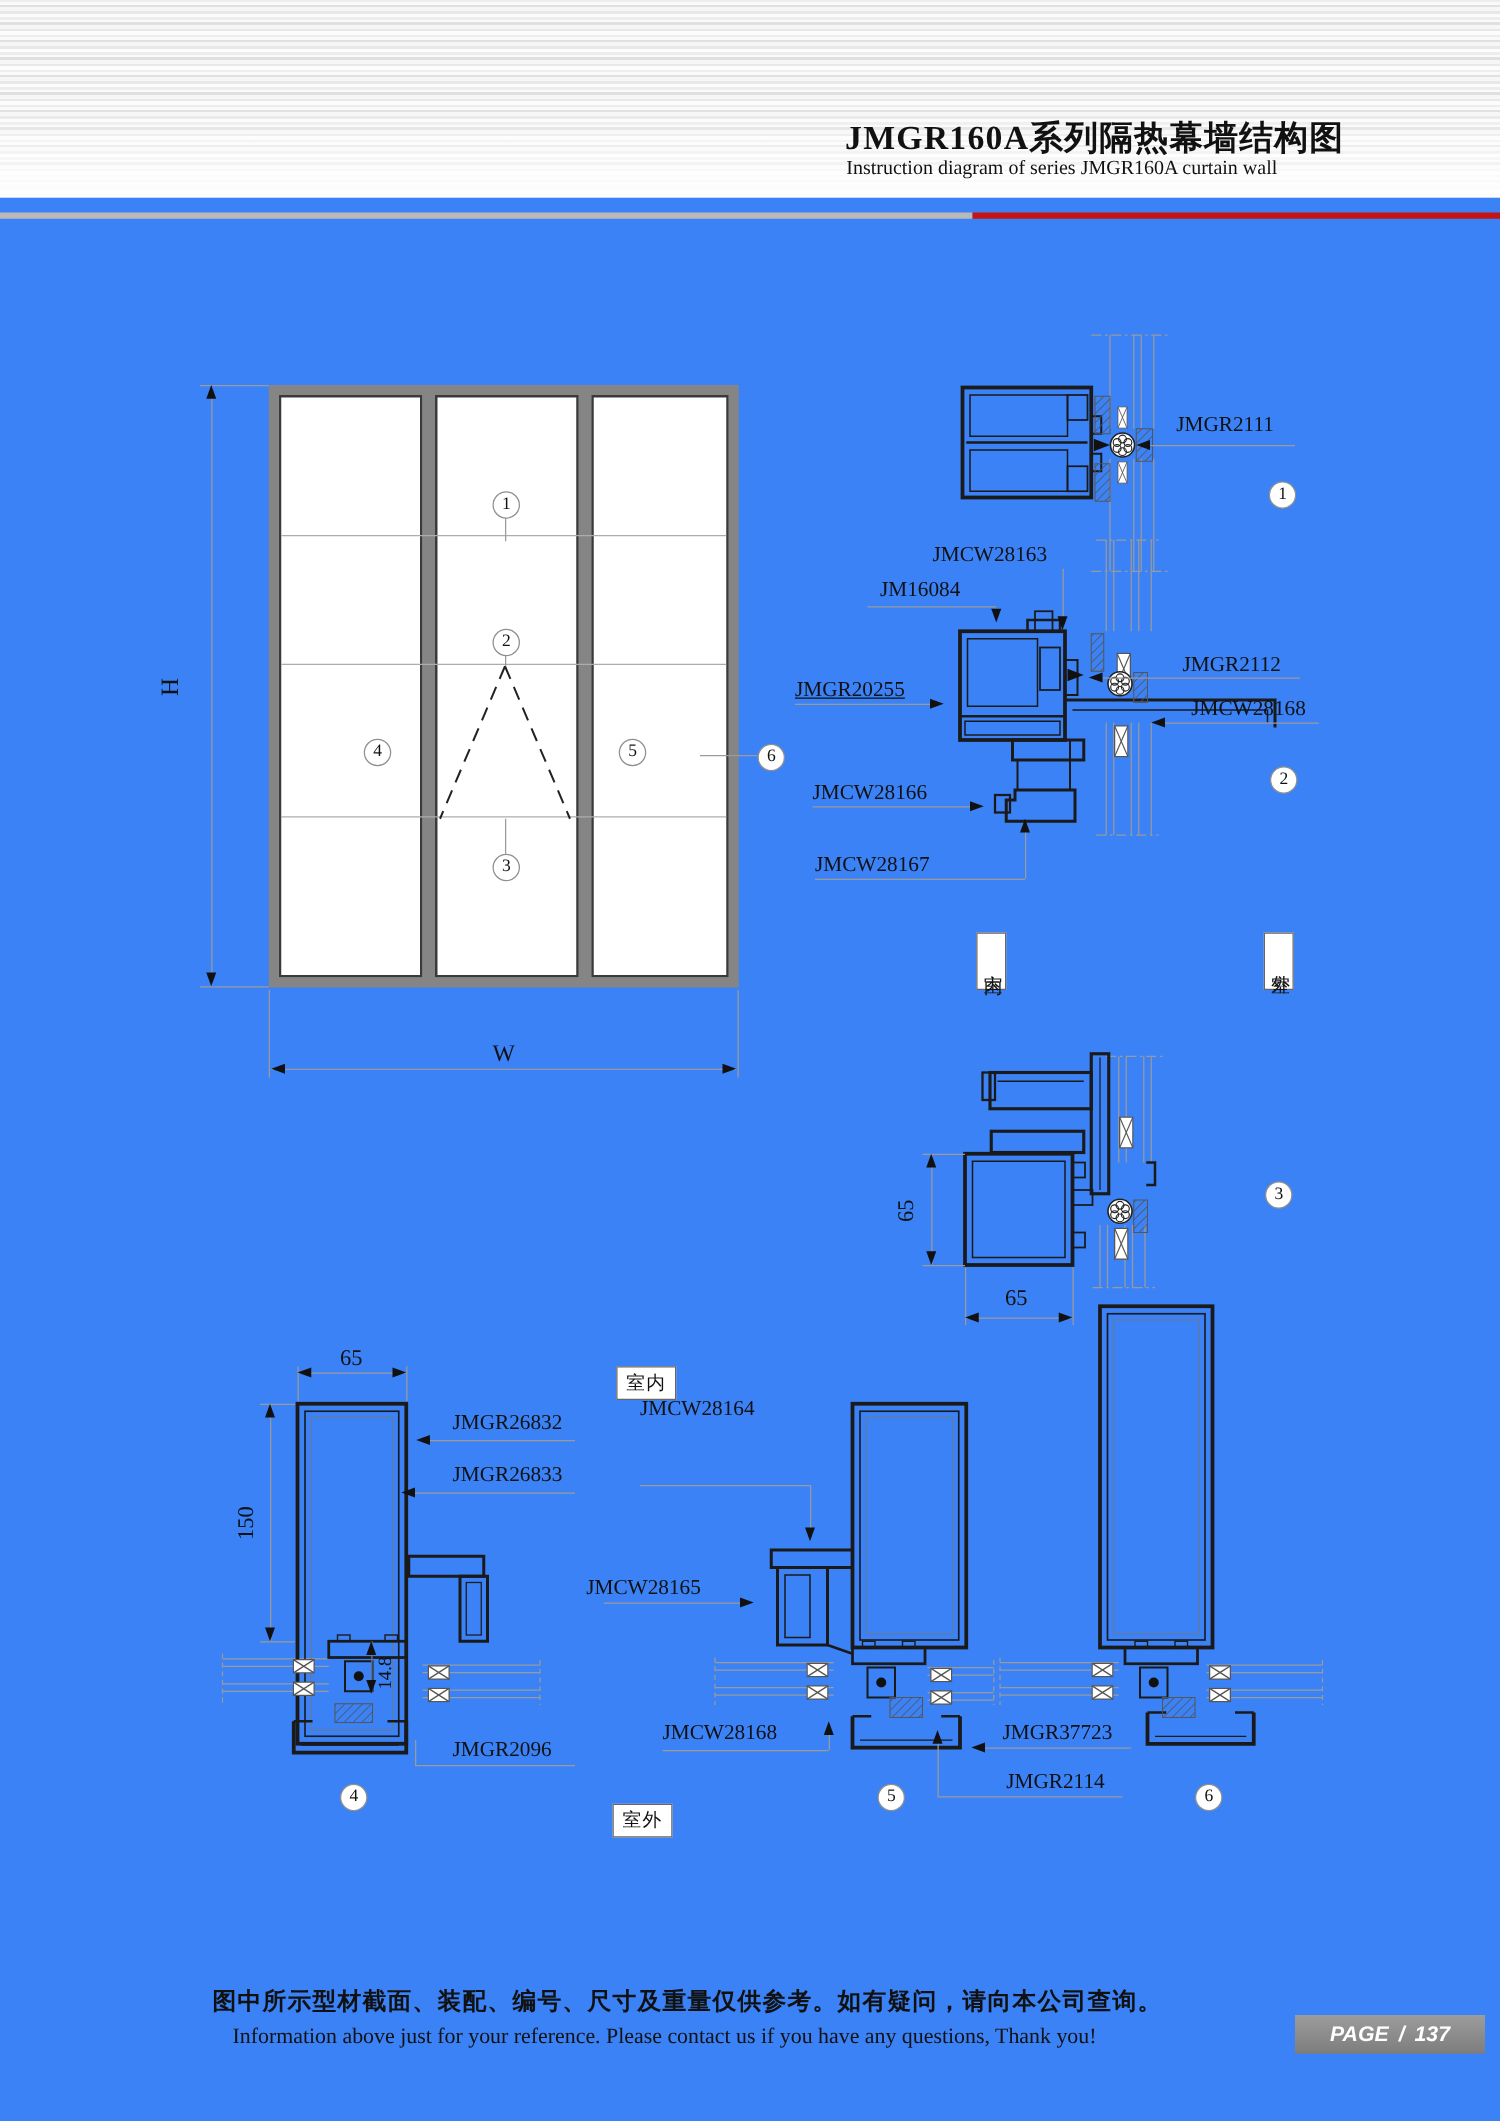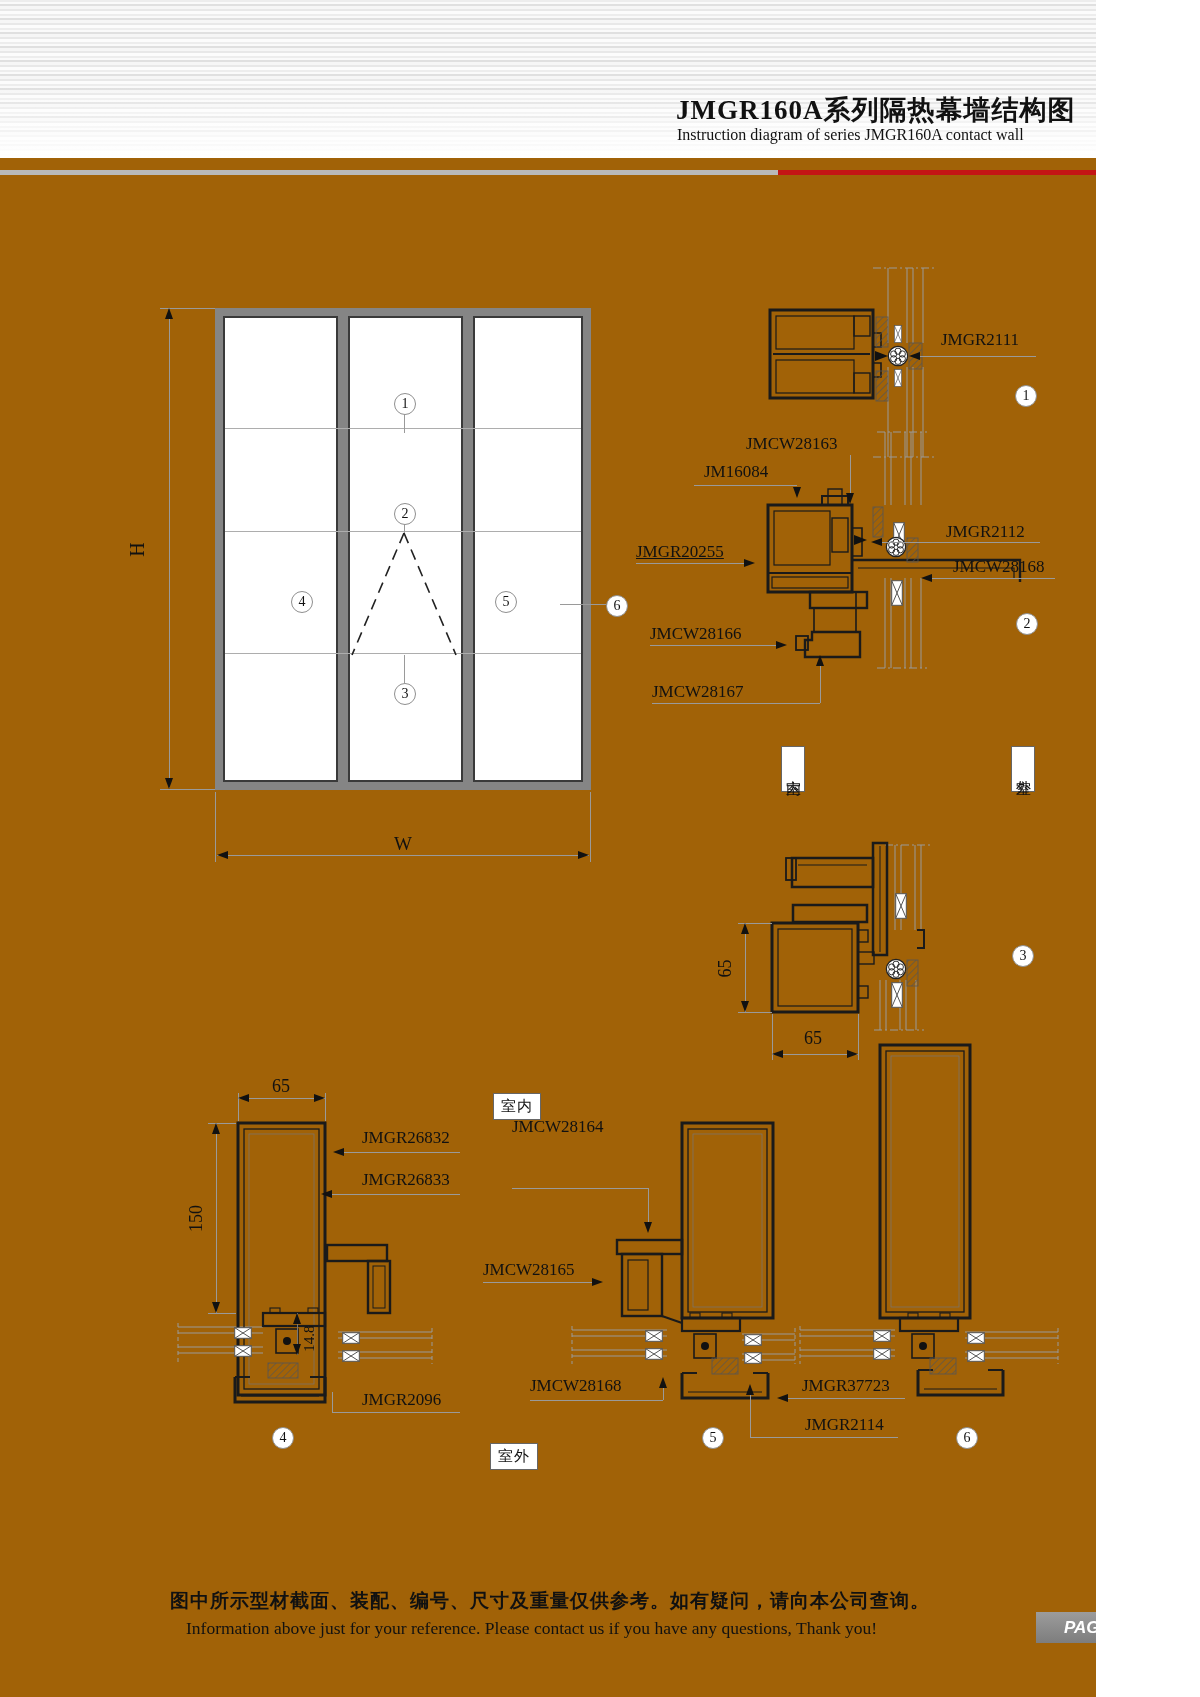--- a/index.html
+++ b/index.html
@@ -1,16 +1,16 @@
 <!DOCTYPE html>
 <html><head>
 <meta charset="utf-8">
 <style>
   html,body{margin:0;padding:0;background:#fff;}
-  #canvas{position:relative;width:1096px;height:1697px;background:#a16207;overflow:hidden;
+  #canvas{position:relative;width:1200px;height:1697px;background:#3b82f6;overflow:hidden;
           font-family:"Liberation Serif",serif;color:#111;}
   
   .hdr-tex{position:absolute;left:0;top:0;width:1200px;height:158px;
     background:linear-gradient(180deg,rgba(255,255,255,0) 55%,#fff 100%),
     repeating-linear-gradient(180deg,#ededed 0 2px,#fafafa 2px 4px,#e0e0e0 4px 6px,#f6f6f6 6px 9px,#e8e8e8 9px 11px,#fcfcfc 11px 14px);}
   .title-cn{position:absolute;left:676px;top:92px;font-size:27px;font-weight:bold;letter-spacing:1px;}
   .title-en{position:absolute;left:677px;top:126px;font-size:16px;}
   .rule-gray{position:absolute;left:0;top:170px;width:778px;height:5px;background:#b9b9b9;}
   .rule-red{position:absolute;left:778px;top:170px;width:422px;height:5px;background:#c41515;}
   
@@ -70,21 +70,21 @@
       <symbol id="spacerh" viewBox="0 0 18 12">
         <rect x="0.7" y="0.7" width="16.6" height="10.6" fill="#fff" stroke="#555"></rect>
         <line x1="0.7" y1="0.7" x2="17.3" y2="11.3" stroke="#555"></line>
         <line x1="17.3" y1="0.7" x2="0.7" y2="11.3" stroke="#555"></line>
       </symbol>
     </defs>
   </svg>
 
   <div class="hdr-tex"></div>
   <div class="title-cn">JMGR160A系列隔热幕墙结构图</div>
-  <div class="title-en">Instruction diagram of series JMGR160A contact wall</div>
+  <div class="title-en">Instruction diagram of series JMGR160A curtain wall</div>
   <div class="rule-gray"></div>
   <div class="rule-red"></div>
 
   <div class="elev-frame">
     <div class="elev-panel" style="left:8px;top:8px;width:115px;height:466px;"></div>
     <div class="elev-panel" style="left:133px;top:8px;width:115px;height:466px;"></div>
     <div class="elev-panel" style="left:258px;top:8px;width:110px;height:466px;"></div>
     <div class="elev-gline" style="left:10px;top:120px;width:356px;"></div>
     <div class="elev-gline" style="left:10px;top:223px;width:356px;"></div>
     <div class="elev-gline" style="left:10px;top:345px;width:356px;"></div>
@@ -394,21 +394,21 @@
     <use href="#spacerh" x="175" y="215" width="18" height="12"></use>
     <use href="#spacerh" x="175" y="233" width="18" height="12"></use>
     <use href="#spacerh" x="274" y="219" width="18" height="12"></use>
     <use href="#spacerh" x="274" y="237" width="18" height="12"></use>
   </svg>
 
   <div class="lbl" style="left:512px;top:1117px;">JMCW28164</div>
   <div class="hline" style="left:512px;top:1188px;width:136px;"></div>
   <div class="vline" style="left:648px;top:1188px;height:38px;"></div>
   <div class="arr arr-d" style="left:644px;top:1222px;"></div>
-  <div class="lbl" style="left:483px;top:1260px;">JMCW28165</div>
+  <div class="lbl" style="left:469px;top:1260px;">JMCW28165</div>
   <div class="hline" style="left:483px;top:1282px;width:110px;"></div>
   <div class="arr arr-r" style="left:592px;top:1278px;"></div>
   <div class="lbl" style="left:530px;top:1376px;">JMCW28168</div>
   <div class="hline" style="left:530px;top:1400px;width:133px;"></div>
   <div class="vline" style="left:663px;top:1387px;height:13px;"></div>
   <div class="arr arr-u" style="left:659px;top:1377px;"></div>
   <div class="lbl" style="left:802px;top:1376px;">JMGR37723</div>
   <div class="hline" style="left:788px;top:1398px;width:117px;"></div>
   <div class="arr arr-l" style="left:777px;top:1394px;"></div>
   <div class="lbl" style="left:805px;top:1415px;">JMGR2114</div>

